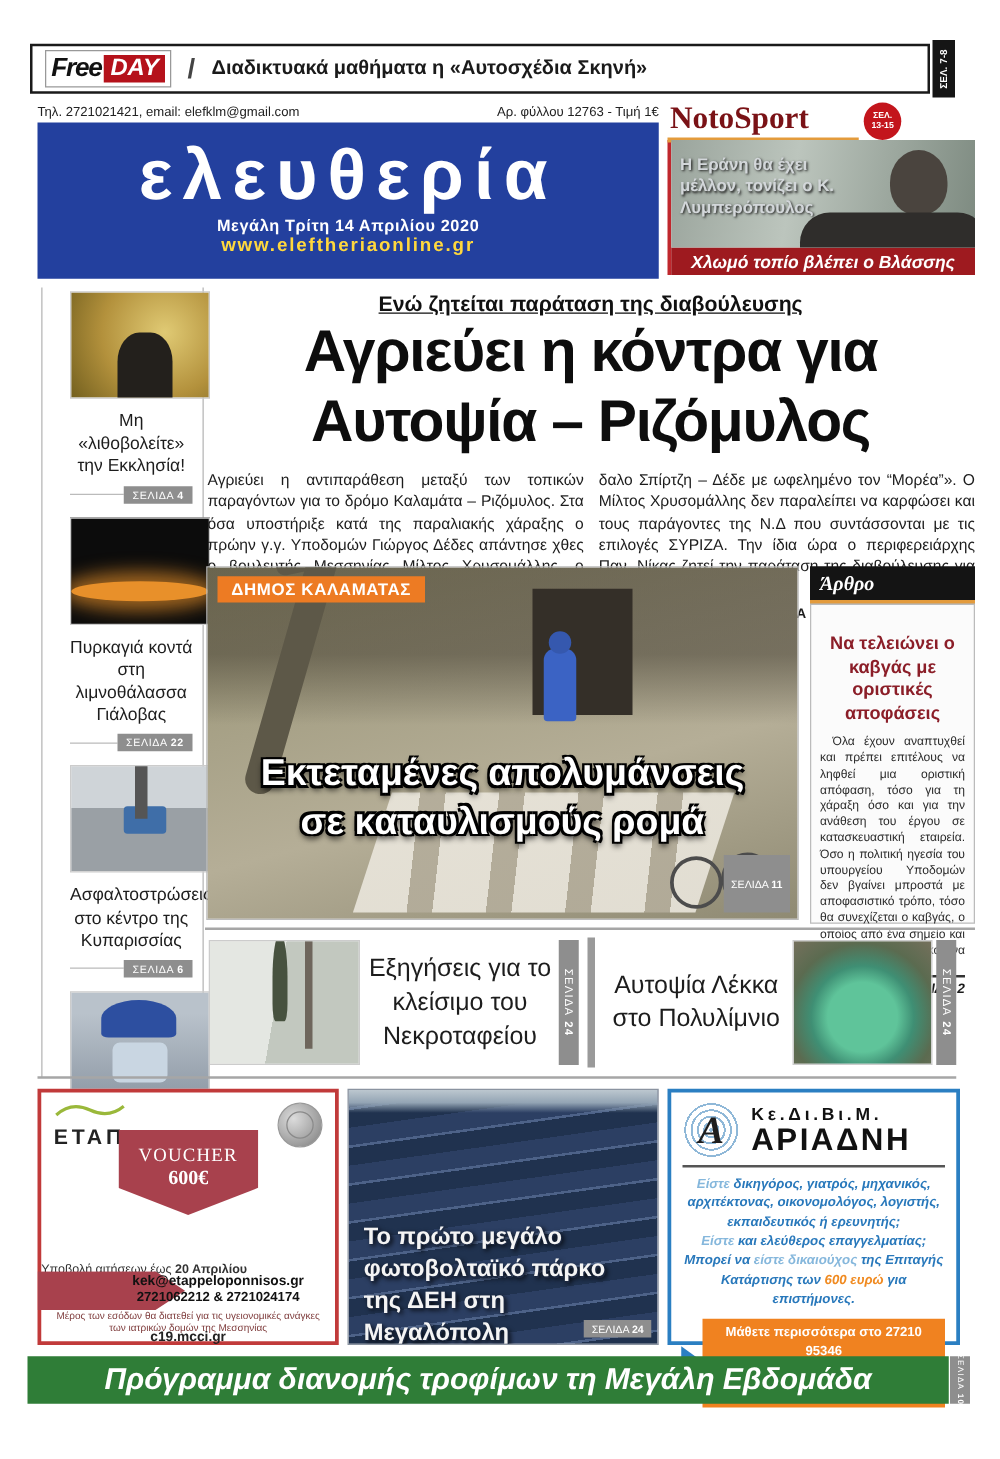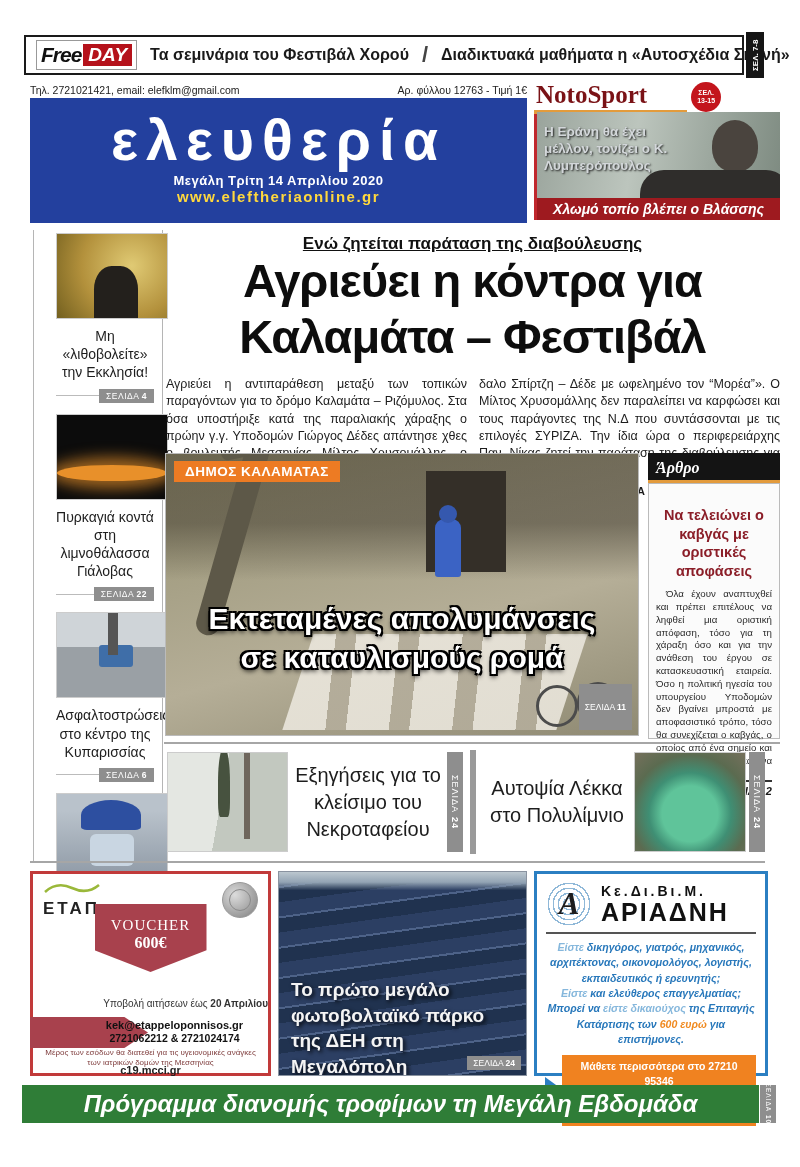--- a/index.html
+++ b/index.html
@@ -134,21 +134,21 @@
     background:radial-gradient(circle at 35% 35%,#dcdcdc,#9a9a9a 70%,#777);}
   .et-coin::after{content:"";position:absolute;inset:6px;border-radius:50%;border:1px solid #8a8a8a;}
   .et-ribbon{position:absolute;left:50%;top:30px;transform:translateX(-50%);width:112px;height:68px;background:#a8414d;
     clip-path:polygon(0 0,100% 0,100% 68%,50% 100%,0 68%);color:#fff;text-align:center;
     font-family:"Liberation Serif","DejaVu Serif",serif;padding-top:13px;box-sizing:border-box;}
   .et-ribbon .v1{font-size:15px;letter-spacing:1px;}
   .et-ribbon .v2{font-size:16px;font-weight:bold;}
   .et-prog{position:absolute;top:101px;width:100%;text-align:center;line-height:1.15;}
   .et-prog .p1{font-size:12px;color:#333;letter-spacing:0.5px;}
   .et-prog .p2{font-size:8.5px;color:#919191;letter-spacing:1px;}
-  .et-deadline{position:absolute;top:124px;width:100%;text-align:right;font-size:10px;color:#333;}
+  .et-deadline{position:absolute;top:136px;width:100%;text-align:left;font-size:10px;color:#333;}
   .et-arrow{position:absolute;left:-3px;top:143px;width:118px;height:31px;background:#a8414d;
     clip-path:polygon(0 0,80% 0,100% 50%,80% 100%,0 100%);}
   .et-contact{position:absolute;top:144px;left:52px;right:4px;text-align:center;line-height:1.3;}
   .et-contact .email{font-weight:bold;font-size:11px;color:#111;}
   .et-contact .phones{font-weight:bold;font-size:10.5px;color:#111;}
   .et-note{position:absolute;top:176px;left:10px;right:10px;font-size:8px;color:#7e3b3b;
     text-align:center;line-height:1.25;}
   .et-site{position:absolute;top:187px;width:100%;text-align:center;font-weight:bold;font-size:11px;color:#222;}
   .etap .et-note{top:174px;}
   .etap .et-site{top:190px;}
@@ -187,21 +187,20 @@
 </head>
 <body>
 
 <div id="page">
 
   <div class="topstrip">
     <span class="freeday">
       <span class="free">Free</span>
       <span class="day">DAY</span>
     </span>
-    <span class="item">Τα σεμινάρια του Φεστιβάλ Χορού</span>
     <span class="sep">/</span>
     <span class="item">Διαδικτυακά μαθήματα η «Αυτοσχέδια Σκηνή»</span>
   </div>
   <div class="tab-top">ΣΕΛ. 7-8</div>
 
   <div class="header-meta">
     <span>Τηλ. 2721021421, email: elefklm@gmail.com</span>
     <span>Αρ. φύλλου 12763 - Τιμή 1€</span>
   </div>
 
@@ -258,21 +257,21 @@
       <div class="sb-page">
         <span class="line"></span>
         <span class="lbl"><span>ΣΕΛΙΔΑ</span> <b>12</b></span>
       </div>
     </div>
   </div>
 
   <div class="kicker">Ενώ ζητείται παράταση της διαβούλευσης</div>
   <div class="headline">
     <div>Αγριεύει η κόντρα για</div>
-    <div>Καλαμάτα – Φεστιβάλ</div>
+    <div>Αυτοψία – Ριζόμυλος</div>
   </div>
   <div class="lead">
     <div class="col">Αγριεύει η αντιπαράθεση μεταξύ των τοπικών παραγόντων για το δρόμο Καλαμάτα – Ριζόμυλος. Στα όσα υποστήριξε κατά της παραλιακής χάραξης ο πρώην γ.γ. Υποδομών Γιώργος Δέδες απάντησε χθες ο βουλευτής Μεσσηνίας Μίλτος Χρυσομάλλης, ο οποίος μιλά για «σκάν-</div>
     <div class="col">
       <span>δαλο Σπίρτζη – Δέδε με ωφελημένο τον “Μορέα”». Ο Μίλτος Χρυσομάλλης δεν παραλείπει να καρφώσει και τους παράγοντες της Ν.Δ που συντάσσονται με τις επιλογές ΣΥΡΙΖΑ. Την ίδια ώρα ο περιφερειάρχης Παν. Νίκας ζητεί την παράταση της διαβούλευσης για τη ΜΠΕ.</span>
       <div class="lead-page">
         <span class="dash"></span>
         <span>ΣΕΛΙΔΑ 5</span>
         <span class="dash"></span>
       </div>

